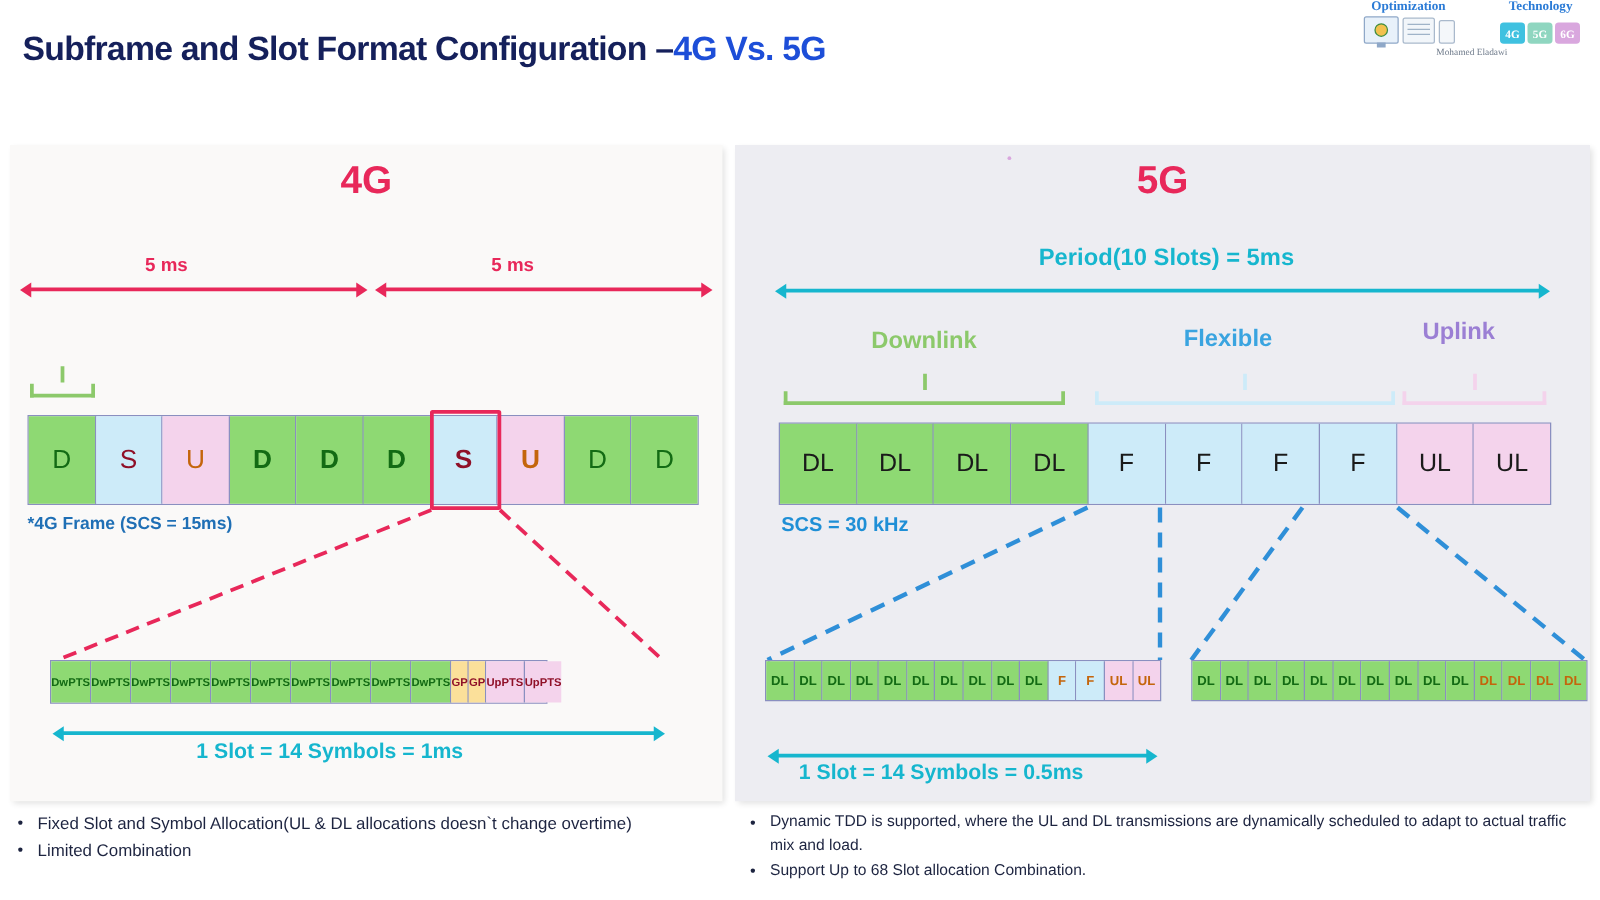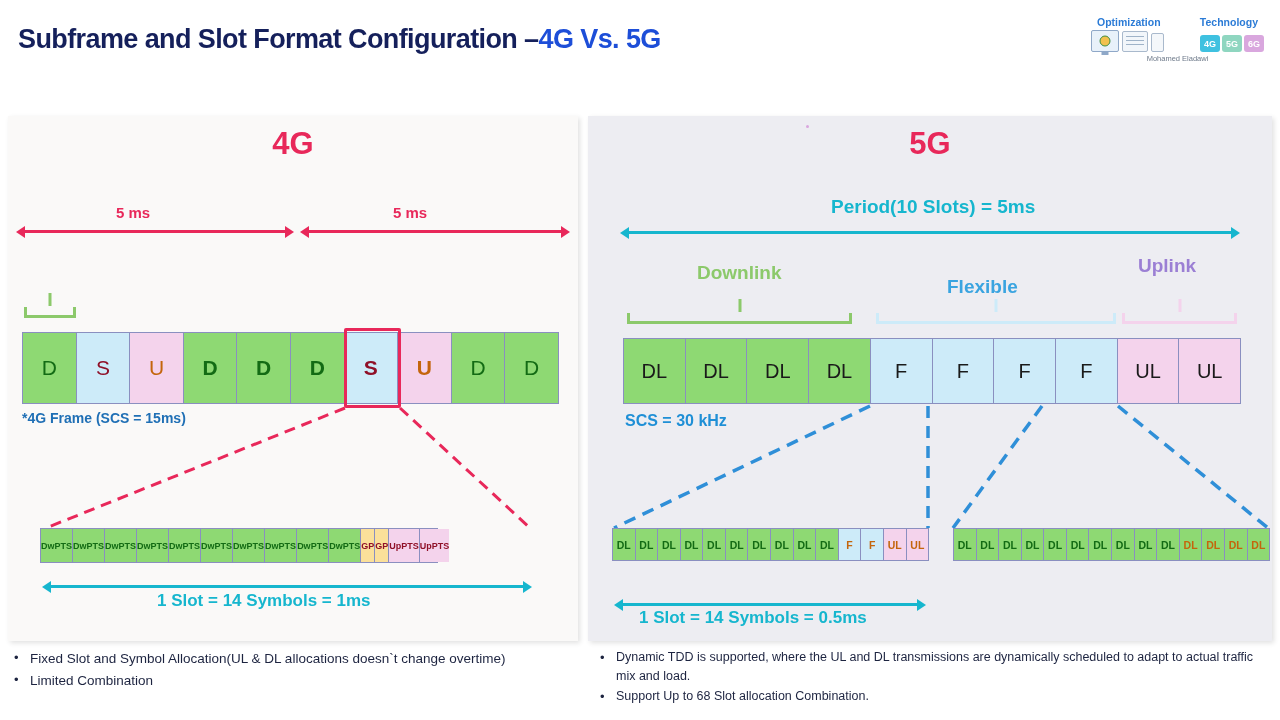--- a/index.html
+++ b/index.html
@@ -11,21 +11,21 @@
   .slide{position:absolute;inset:0;}
 
   
   .title{
     position:absolute;left:18px;top:24px;
     font-size:27px;font-weight:bold;letter-spacing:-0.6px;
     color:#15205B;white-space:nowrap;
   }
   .title .accent{color:#1d4ed8;}
 
-  .logo{position:absolute;right:10px;top:16px;width:185px;height:70px;}
+  .logo{position:absolute;right:10px;top:0;width:185px;height:70px;font-family:Liberation Serif, serif;}
   .logo-head{display:flex;justify-content:space-between;padding:0 12px;}
   .logo-word{font-size:10.5px;font-weight:bold;color:#2B7BD6;}
   .logo-word.tech{color:#2B7BD6;}
   .logo-icons{display:flex;justify-content:space-between;align-items:flex-end;padding:2px 6px 0 6px;}
   .logo-left{display:flex;gap:3px;align-items:flex-end;}
   .mon{width:26px;height:20px;border:1.6px solid #8FA8C8;border-radius:2px;background:#E8F1FA;position:relative;}
   .mon::after{content:"";position:absolute;left:50%;bottom:-4px;width:7px;height:4px;background:#8FA8C8;transform:translateX(-50%);}
   .mon .dot{position:absolute;left:50%;top:50%;width:9px;height:9px;border-radius:50%;background:#F2C14E;border:1.5px solid #3E8E41;transform:translate(-50%,-50%);}
   .mon2{width:24px;height:19px;border:1.4px solid #A9B9CC;border-radius:2px;background:#F2F6FA;position:relative;}
   .mon2 .ln{position:absolute;left:3px;right:3px;height:1.4px;background:#9FB3C8;}
@@ -228,21 +228,21 @@
 
     <div class="arrow cyan" style="left:32px;top:115px;width:620px;">
       <div class="tipL"></div>
         <div class="bar"></div>
         <div class="tipR"></div>
     </div>
     <div class="arrow-label cyan" style="left:243px;top:80px;font-size:19px;">Period(10 Slots) = 5ms</div>
   </div>
 
   <div class="arrow-label" style="left:697px;top:262px;font-size:19px;color:#8CC96B;">Downlink</div>
-  <div class="arrow-label" style="left:947px;top:276px;font-size:19px;color:#3AA4E0;">Flexible</div>
+  <div class="arrow-label" style="left:947px;top:261px;font-size:19px;color:#3AA4E0;">Flexible</div>
   <div class="arrow-label" style="left:1138px;top:255px;font-size:19px;color:#9B7FD4;">Uplink</div>
 
   <div class="brace" style="left:627px;top:310px;width:225px;height:14px;color:#8CC96B;">
     <div class="stem"></div>
       <div class="lft"></div>
       <div class="bar"></div>
       <div class="rgt"></div>
   </div>
   <div class="brace" style="left:876px;top:310px;width:240px;height:14px;color:#CDEBF9;">
     <div class="stem"></div>

